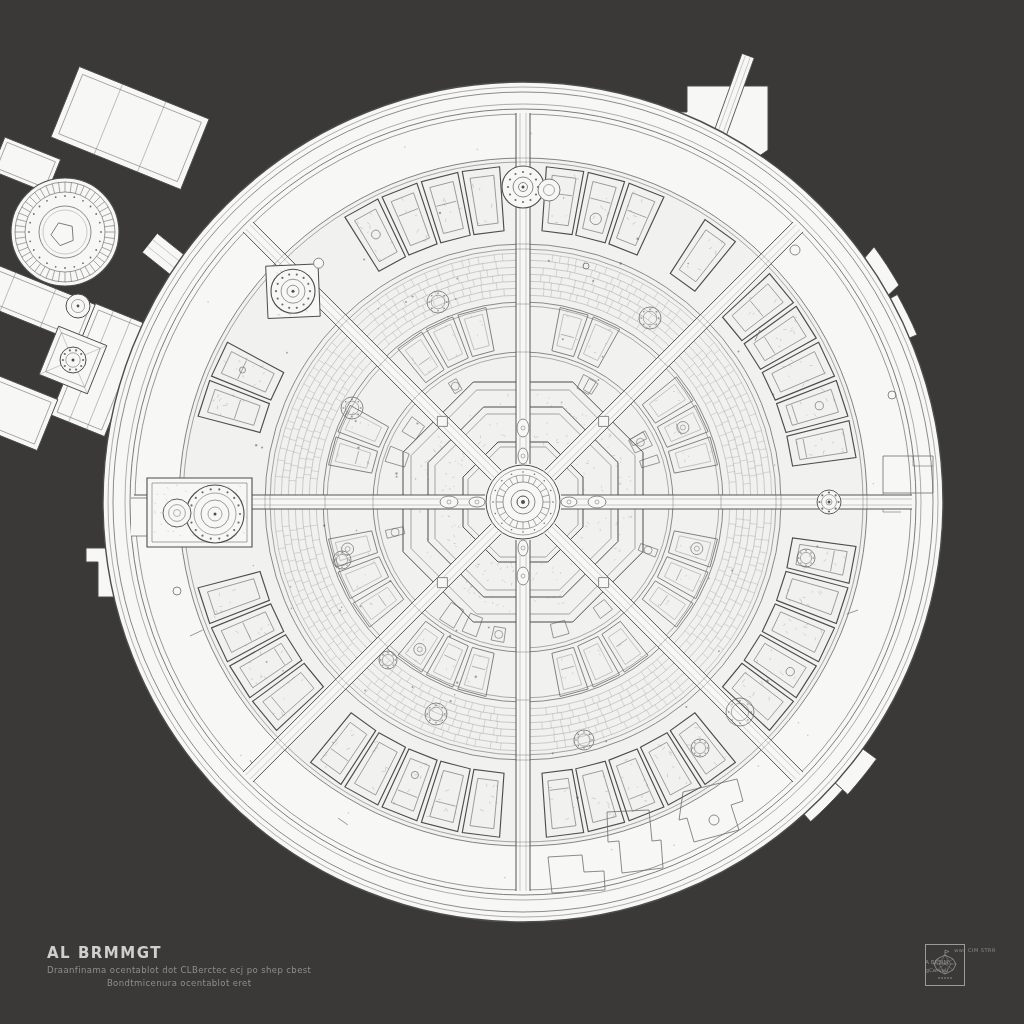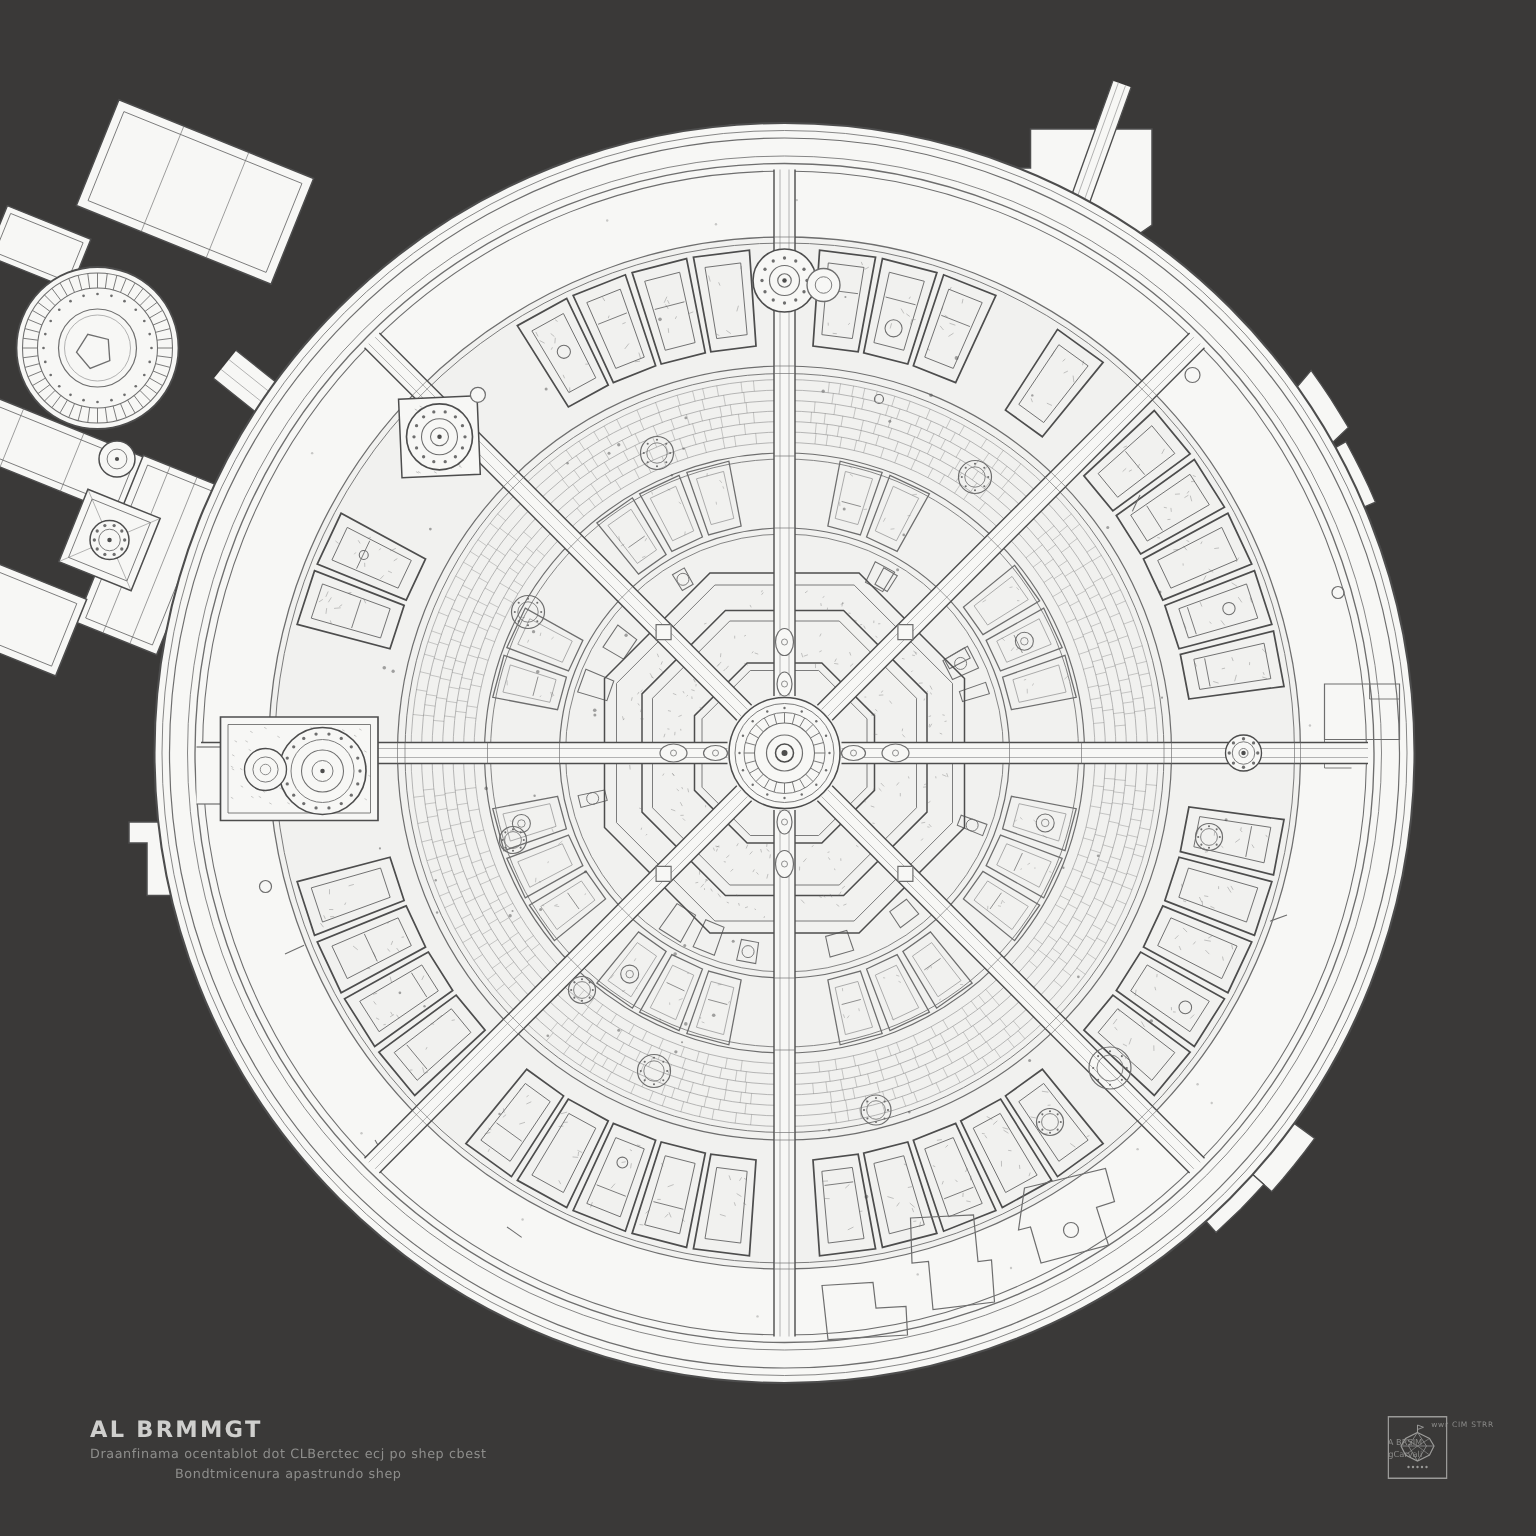--- a/index.html
+++ b/index.html
@@ -1,19 +1,19 @@
 <!DOCTYPE html>
 <html><head>
 <meta charset="utf-8">
 <style>
   html,body{margin:0;padding:0;width:1024px;height:1024px;overflow:hidden;
     background:#3a3938;font-family:"DejaVu Sans","Liberation Sans",sans-serif;}
   .canvas{position:relative;width:1024px;height:1024px;background:#3a3938;}
   svg{display:block;position:absolute;left:0;top:0;}
-  .title-block{position:absolute;left:60px;top:944px;color:#c9c9c7;}
+  .title-block{position:absolute;left:47px;top:944px;color:#c9c9c7;}
   .title-block h1{margin:0;font-size:15px;font-weight:bold;letter-spacing:1.5px;color:#cfcfcd;}
   .title-block p{margin:3px 0 0 0;font-size:8.5px;letter-spacing:.4px;color:#8e8e8c;text-align:center;}
   .stamp{position:absolute;right:28px;top:944px;display:flex;align-items:flex-start;color:#9a9a98;}
   .stamp .side{font-size:5.5px;text-align:right;margin:14px 6px 0 0;line-height:8px;color:#8a8a88;}
   .stamp .box{display:flex;flex-direction:column;align-items:center;}
   .stamp .caption{font-size:5px;letter-spacing:.5px;margin-top:3px;color:#8a8a88;}
 </style>
 </head>
 <body>
 
@@ -2025,21 +2025,21 @@
         <circle cx="334.8" cy="560" r="0.7" fill="#6e6e6e"></circle>
         <circle cx="336.9" cy="554.9" r="0.7" fill="#6e6e6e"></circle>
         <circle cx="342" cy="552.8" r="0.7" fill="#6e6e6e"></circle>
         <circle cx="347.1" cy="554.9" r="0.7" fill="#6e6e6e"></circle>
       </g>
     </svg>
 
   <div class="title-block">
     <h1>AL BRMMGT</h1>
     <p>Draanfinama ocentablot dot CLBerctec ecj po shep cbest</p>
-    <p>Bondtmicenura apastrundo shep</p>
+    <p>Bondtmicenura ocentablot eret</p>
   </div>
 
   <div class="stamp">
     <div class="side">
       <div>A BRSIM</div>
       <div>gCarvali</div>
     </div>
     <div class="box">
       <svg width="40" height="42" viewBox="0 0 40 42">
         <rect x="0.5" y="0.5" width="39" height="41" fill="none" stroke="#9a9a98" stroke-width="1"></rect>

